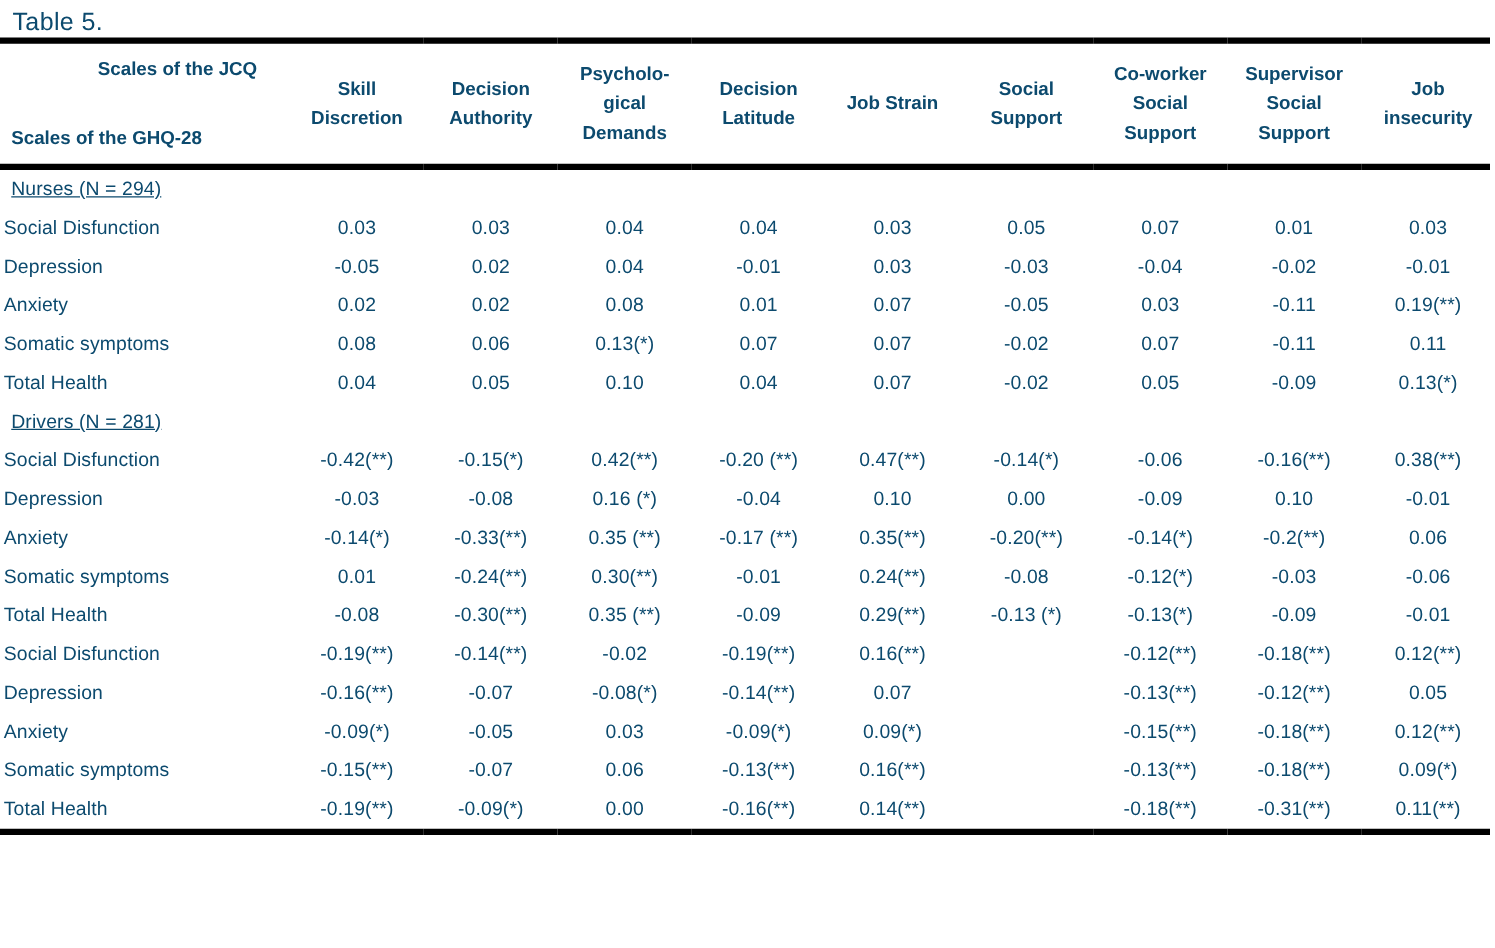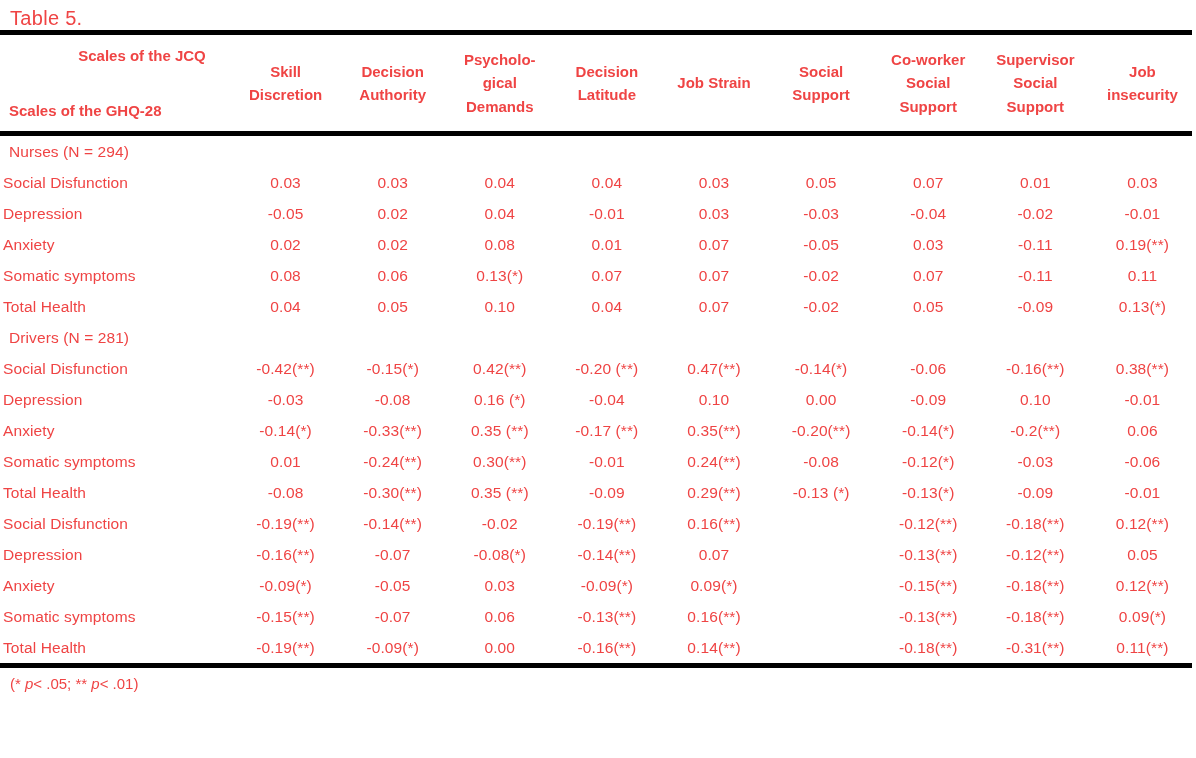--- a/index.html
+++ b/index.html
@@ -1,36 +1,36 @@
 <!DOCTYPE html>
 <html><head>
 <meta charset="utf-8">
 <style>
   html,body{margin:0;padding:0;background:#ffffff;}
   .doc{
     width:1192px;height:758px;overflow:hidden;box-sizing:border-box;
-    font-family:"Liberation Sans",sans-serif;color:#ef4444;background:#ffffff;
+    font-family:"Liberation Sans",sans-serif;color:#0c4a6e;background:#ffffff;
   }
   .title{font-size:20px;padding:7px 0 0 10px;letter-spacing:0.3px;}
   .subtitle{font-size:21px;font-style:italic;padding:4px 0 3px 10px;letter-spacing:0.2px;}
   table.corr{
     width:1196px;border-collapse:collapse;table-layout:fixed;
     border-top:5px solid #000;border-bottom:5px solid #000;
   }
   thead tr{border-bottom:5px solid #000;}
   col.label-col{width:232px;}
   th{
     font-weight:bold;font-size:15px;vertical-align:middle;text-align:center;
     line-height:1.55;height:96px;padding:0 2px;
   }
   th.corner{position:relative;padding:0;margin-left:16px;}
   .corner-top{position:absolute;top:9px;left:52px;right:0;text-align:center;white-space:nowrap;}
   .corner-bottom{position:absolute;bottom:9px;left:9px;white-space:nowrap;}
   tbody td{font-size:15.5px;height:31px;padding:0;letter-spacing:0.1px;}
-  td.group-label{text-align:left;padding-left:9px;}
+  td.group-label{text-align:left;padding-left:9px;text-decoration:underline;}
   td.row-label{text-align:left;padding-left:3px;}
   td.value-cell{text-align:center;}
   .footnote{font-size:15px;padding:7px 0 0 10px;}
   .ital{font-style:italic;}
 </style>
 </head>
 <body>
 
 <div class="doc">
   <div class="title">Table 5.</div>
@@ -248,14 +248,13 @@
           <td class="value-cell">-0.16(**)</td>
           <td class="value-cell">0.14(**)</td>
           <td class="value-cell"></td>
           <td class="value-cell">-0.18(**)</td>
           <td class="value-cell">-0.31(**)</td>
           <td class="value-cell">0.11(**)</td>
         </tr>
       </tbody>
   </table>
 
-  <div class="footnote" id="footnote"><span>(* </span><span class="ital">p</span><span>&lt; .05; ** </span><span class="ital">p</span><span>&lt; .01)</span></div>
 </div>
 
 </body></html>

